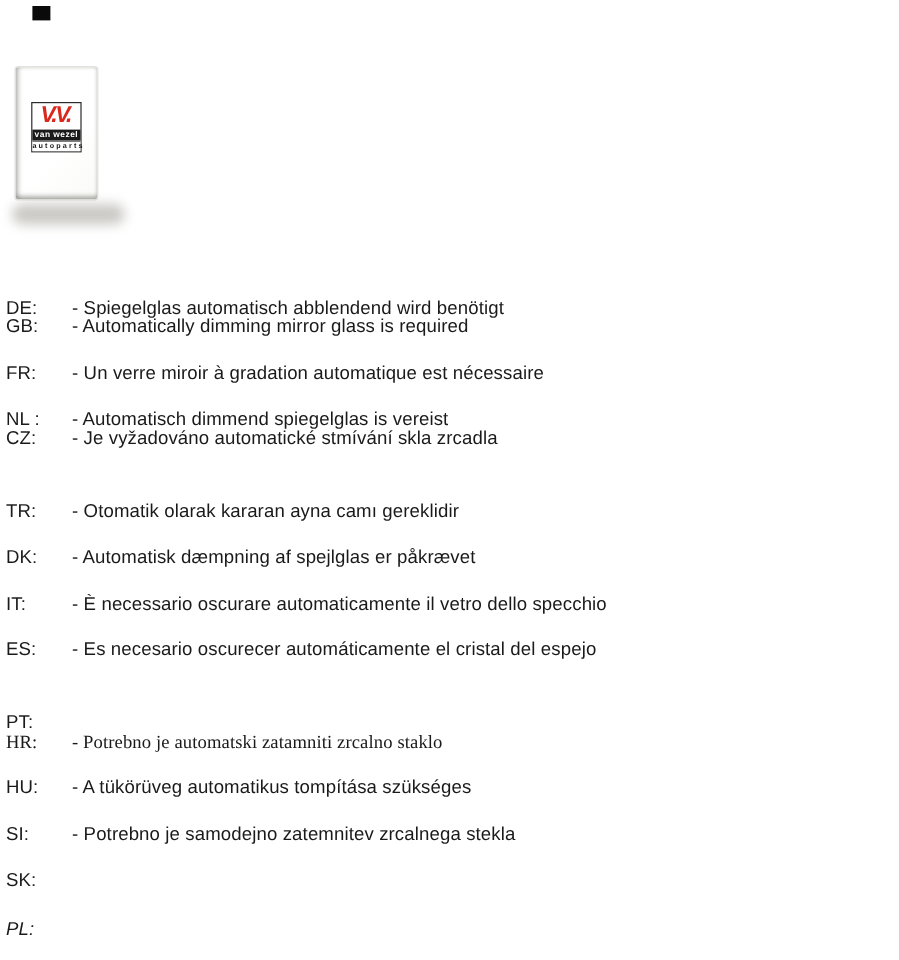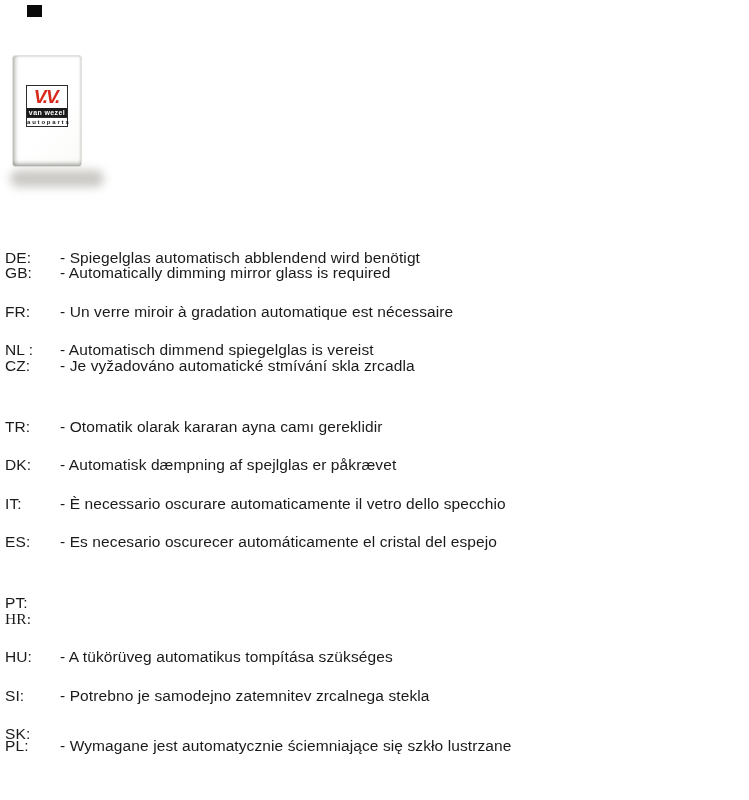--- a/index.html
+++ b/index.html
@@ -134,29 +134,29 @@
     </div>
     <div class="row" style="top: 532.2px;">
       <span class="lang">ES:</span>
       <span class="txt">- Es necesario oscurecer automáticamente el cristal del espejo</span>
     </div>
     <div class="row" style="top: 593px; padding-left: 18px;">
       <span class="lang">PT:</span>
     </div>
     <div class="row" style="top: 609px; font-family: Liberation Serif, serif;">
       <span class="lang">HR:</span>
+      <span class="txt">- Potrebno je automatski zatamniti zrcalno staklo</span>
     </div>
     <div class="row" style="top: 647.4px;">
       <span class="lang">HU:</span>
       <span class="txt">- A tükörüveg automatikus tompítása szükséges</span>
     </div>
     <div class="row" style="top: 685.8px;">
       <span class="lang">SI:</span>
       <span class="txt">- Potrebno je samodejno zatemnitev zrcalnega stekla</span>
     </div>
     <div class="row" style="top: 724.2px;">
       <span class="lang">SK:</span>
     </div>
-    <div class="row" style="top: 736px;">
+    <div class="row" style="top: 765px; font-style: italic;">
       <span class="lang">PL:</span>
-      <span class="txt">- Wymagane jest automatycznie ściemniające się szkło lustrzane</span>
     </div>
   </div>
 
 </body></html>

